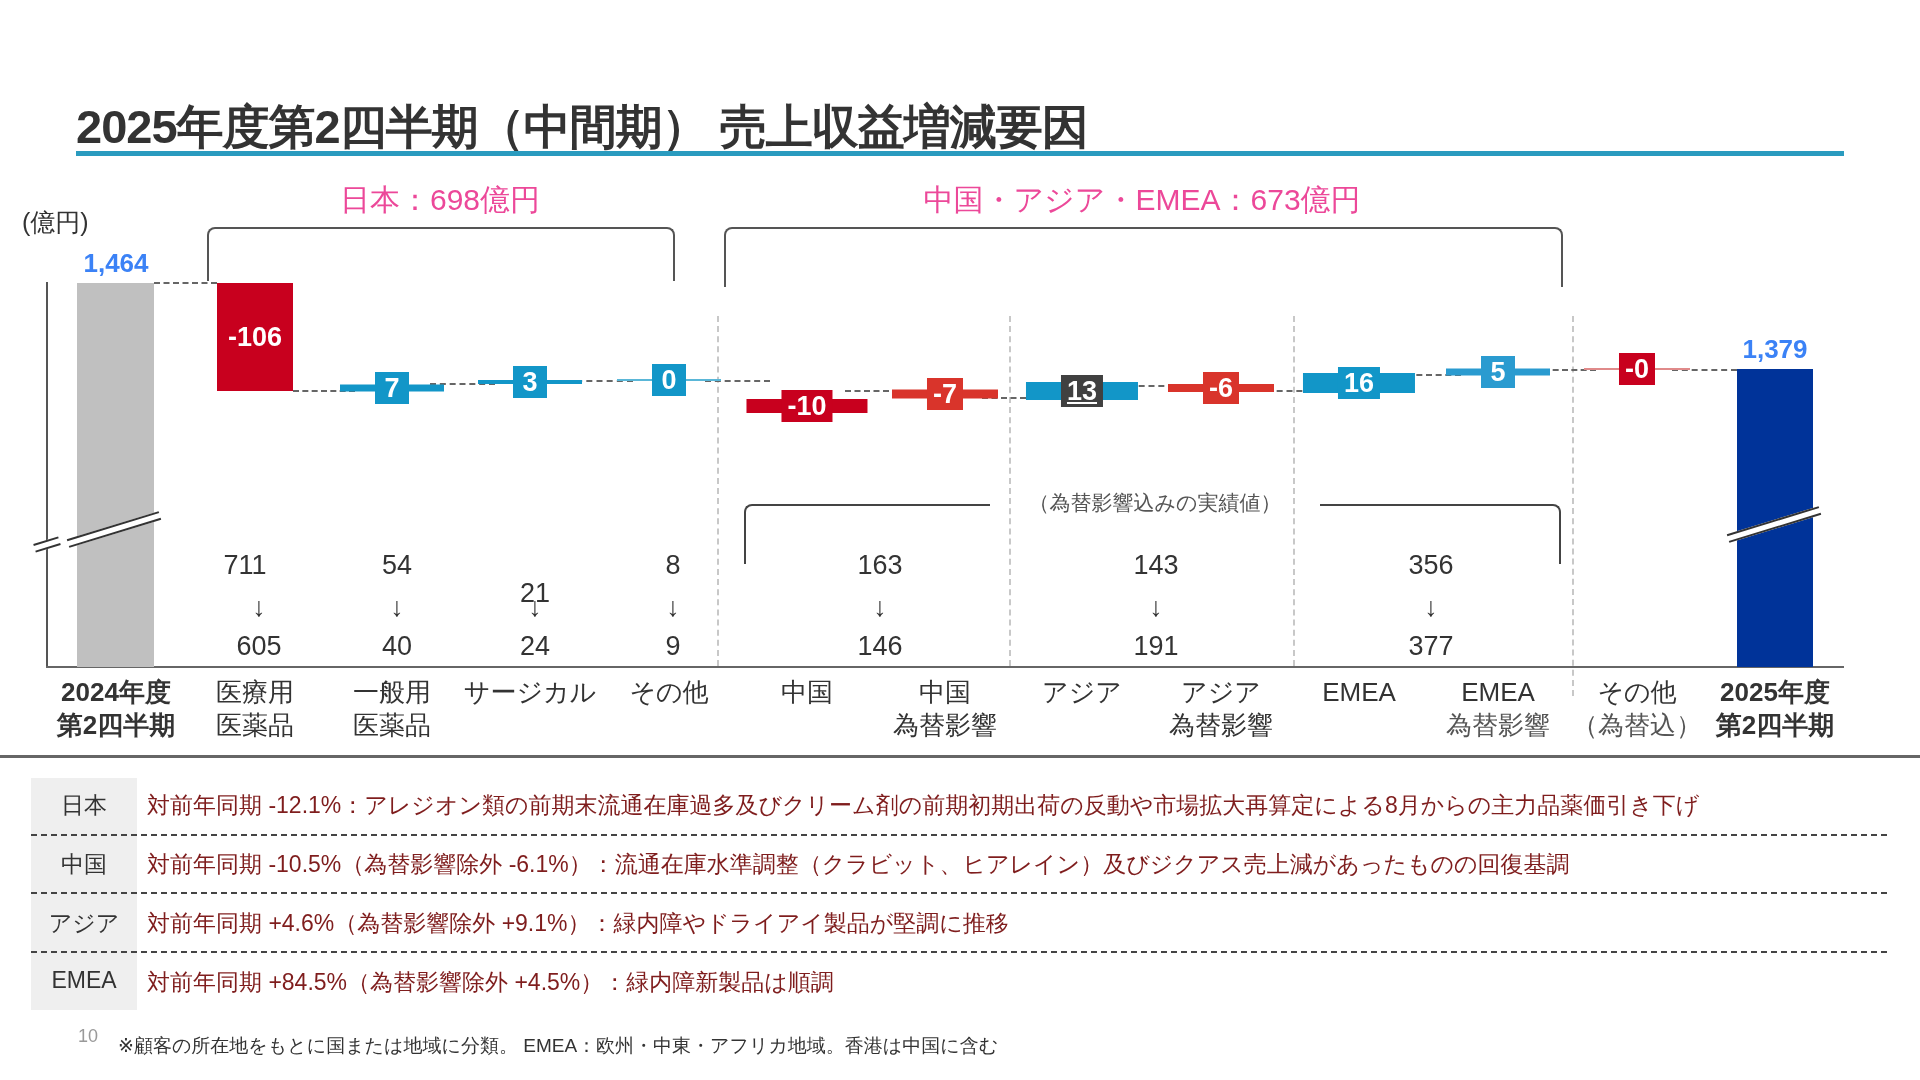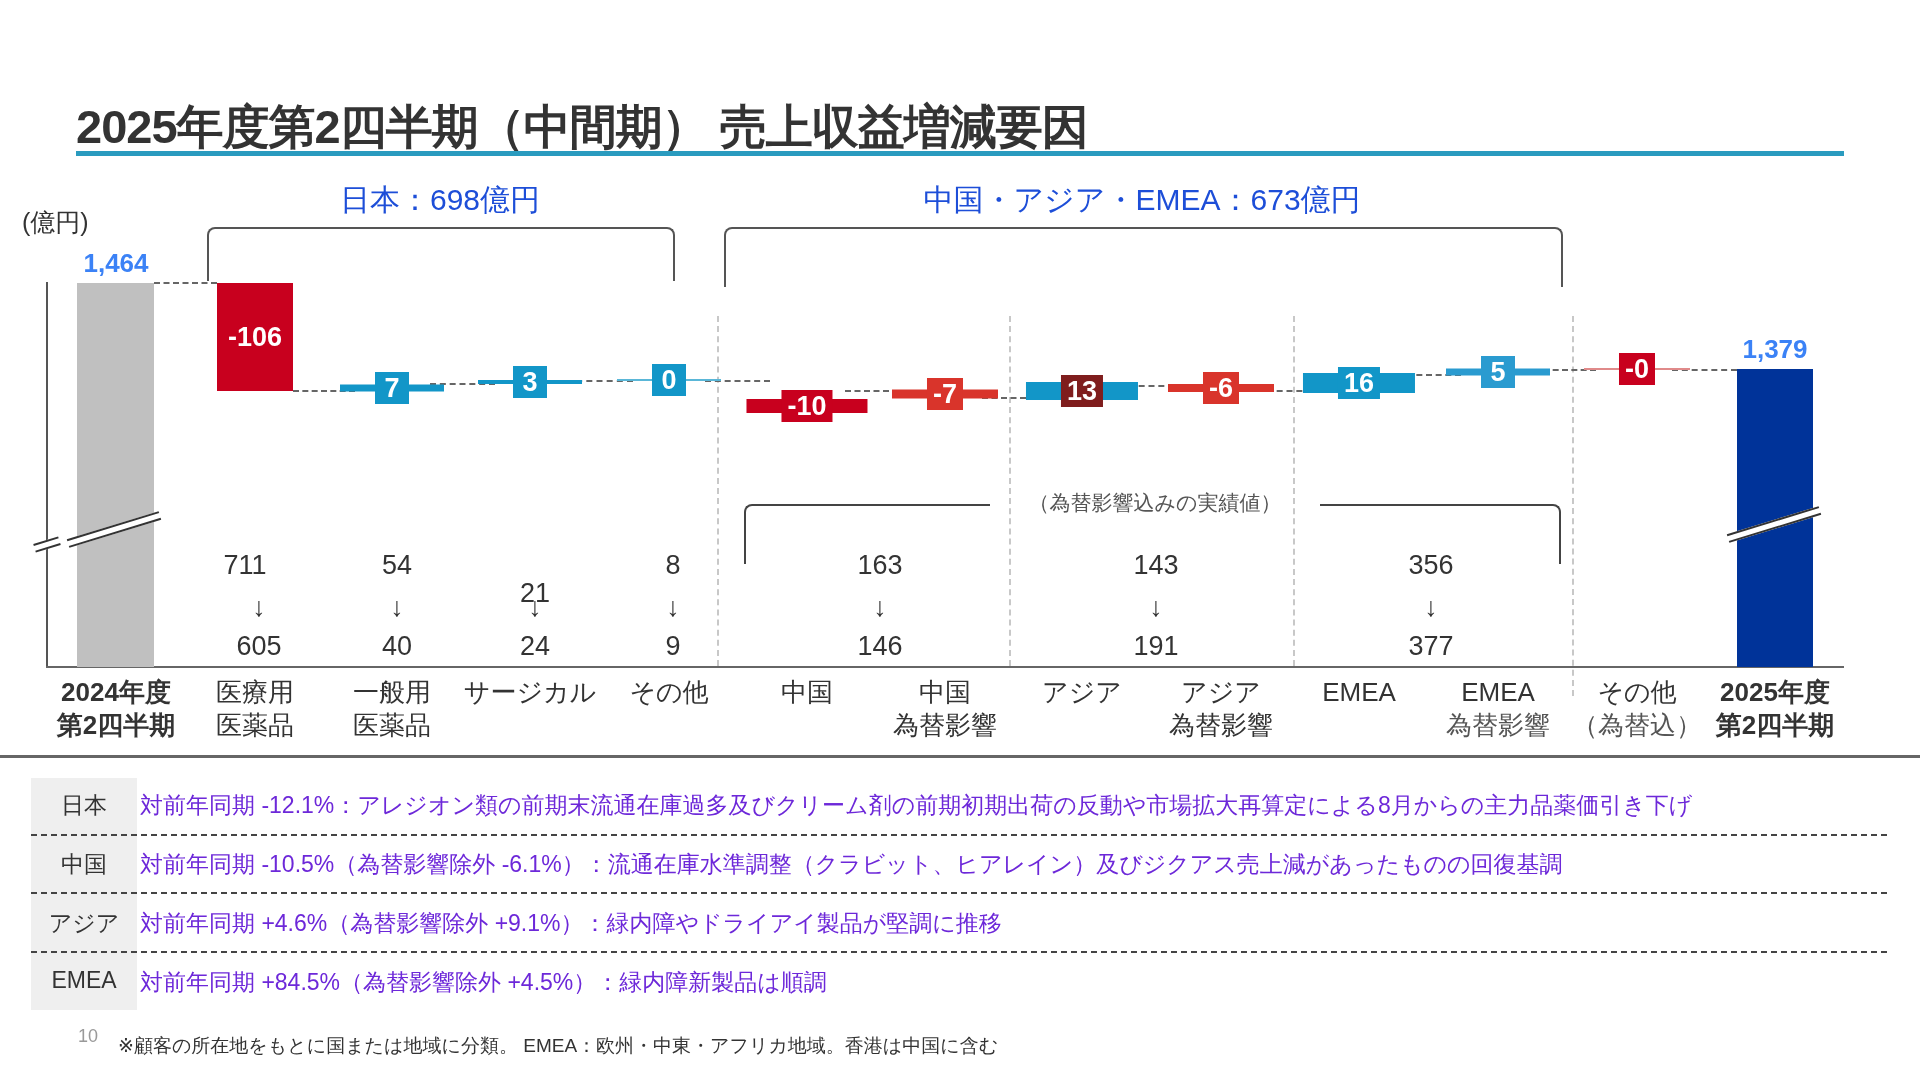--- a/index.html
+++ b/index.html
@@ -1,41 +1,41 @@
 <!DOCTYPE html>
 <html><head>
 <meta charset="utf-8">
 <style>
   html,body{margin:0;padding:0;background:#fff;}
   body{width:1920px;height:1080px;position:relative;overflow:hidden;font-family:"Liberation Sans","DejaVu Sans",sans-serif;color:#333;}
   .abs{position:absolute;}
   .title{left:76px;top:96px;font-size:47px;font-weight:bold;color:#333;letter-spacing:-1px;white-space:nowrap;}
   .title-rule{left:76px;top:151px;width:1768px;height:5px;background:#2a9bbf;}
-  .group-label{font-size:30px;color:#1d4ed8;white-space:nowrap;transform:translateX(-50%);text-align:center;}
+  .group-label{font-size:30px;color:#ec4899;white-space:nowrap;transform:translateX(-50%);text-align:center;}
   .bracket{border:2px solid #555;border-bottom:none;border-radius:8px 8px 0 0;}
   .unit{left:22px;top:206px;font-size:25px;color:#333;}
   .axis-v{left:46px;top:282px;width:2px;height:386px;background:#555;}
   .axis-h{left:46px;top:666px;width:1798px;height:2px;background:#666;}
   .bar{position:absolute;text-align:right;}
   .total-label{font-size:26px;font-weight:bold;color:#3b82f6;transform:translateX(-50%);white-space:nowrap;}
   .delta{position:absolute;height:30px;display:flex;align-items:center;justify-content:center;color:#fff;font-weight:bold;font-size:27px;transform:translate(-50%,-50%);}
   .delta .stem{position:absolute;left:-35px;right:-35px;top:50%;height:7px;transform:translateY(-50%);}
   .delta .box{position:relative;padding:0 6px;min-width:22px;height:32px;display:flex;align-items:center;justify-content:center;z-index:1;}
   .conn{position:absolute;height:0;border-top:2px dashed #666;}
   .vsep{position:absolute;width:0;border-left:2px dashed #c8c8c8;}
   .num{position:absolute;font-size:27px;color:#333;transform:translateX(-50%);white-space:nowrap;text-align:center;}
   .cat{position:absolute;font-size:26px;color:#333;transform:translateX(-50%);text-align:center;line-height:33px;white-space:nowrap;}
   .cat.bold{font-weight:bold;}
   .cat .sub{color:#555;}
   .lower-label{font-size:21px;color:#555;transform:translateX(-50%);white-space:nowrap;}
   .break{position:absolute;height:5px;background:#fff;border-top:2px solid #333;border-bottom:2px solid #333;transform:rotate(-17deg);transform-origin:center;}
   .sec-rule{left:0;top:755px;width:1920px;height:3px;background:#666;}
   .tbl-label-bg{left:31px;top:778px;width:106px;height:232px;background:#efefef;}
   .row-label{position:absolute;left:31px;width:106px;text-align:center;font-size:23px;color:#333;}
-  .row-text{position:absolute;left:140px;font-size:23px;color:#6d28d9;white-space:nowrap;}
+  .row-text{position:absolute;left:147px;font-size:23px;color:#7f1d1d;white-space:nowrap;}
   .row-dash{position:absolute;left:31px;width:1856px;height:0;border-top:2px dashed #444;}
   .page-num{left:78px;top:1026px;font-size:18px;color:#999;}
   .footnote{left:118px;top:1033px;font-size:19px;color:#333;white-space:nowrap;}
 </style>
 </head>
 <body>
 
 <div class="abs title">2025年度第2四半期（中間期） 売上収益増減要因</div>
 <div class="abs title-rule"></div>
 
@@ -106,21 +106,21 @@
     </div>
 </div>
 <div class="delta" style="left:945px;top:394px;">
   <div class="stem" style="background:#d9342b;height:9px;"></div>
   <div class="box" style="background:#d9342b;">
       <span>-7</span>
     </div>
 </div>
 <div class="delta" style="left:1082px;top:391px;">
   <div class="stem" style="background:#1296c8;height:18px;"></div>
-  <div class="box" style="background:#7f1d1d;">
+  <div class="box" style="background:#404040;text-decoration:underline;">
       <span>13</span>
     </div>
 </div>
 <div class="delta" style="left:1221px;top:388px;">
   <div class="stem" style="background:#d9342b;height:8px;"></div>
   <div class="box" style="background:#d9342b;">
       <span>-6</span>
     </div>
 </div>
 <div class="delta" style="left:1359px;top:383px;">

